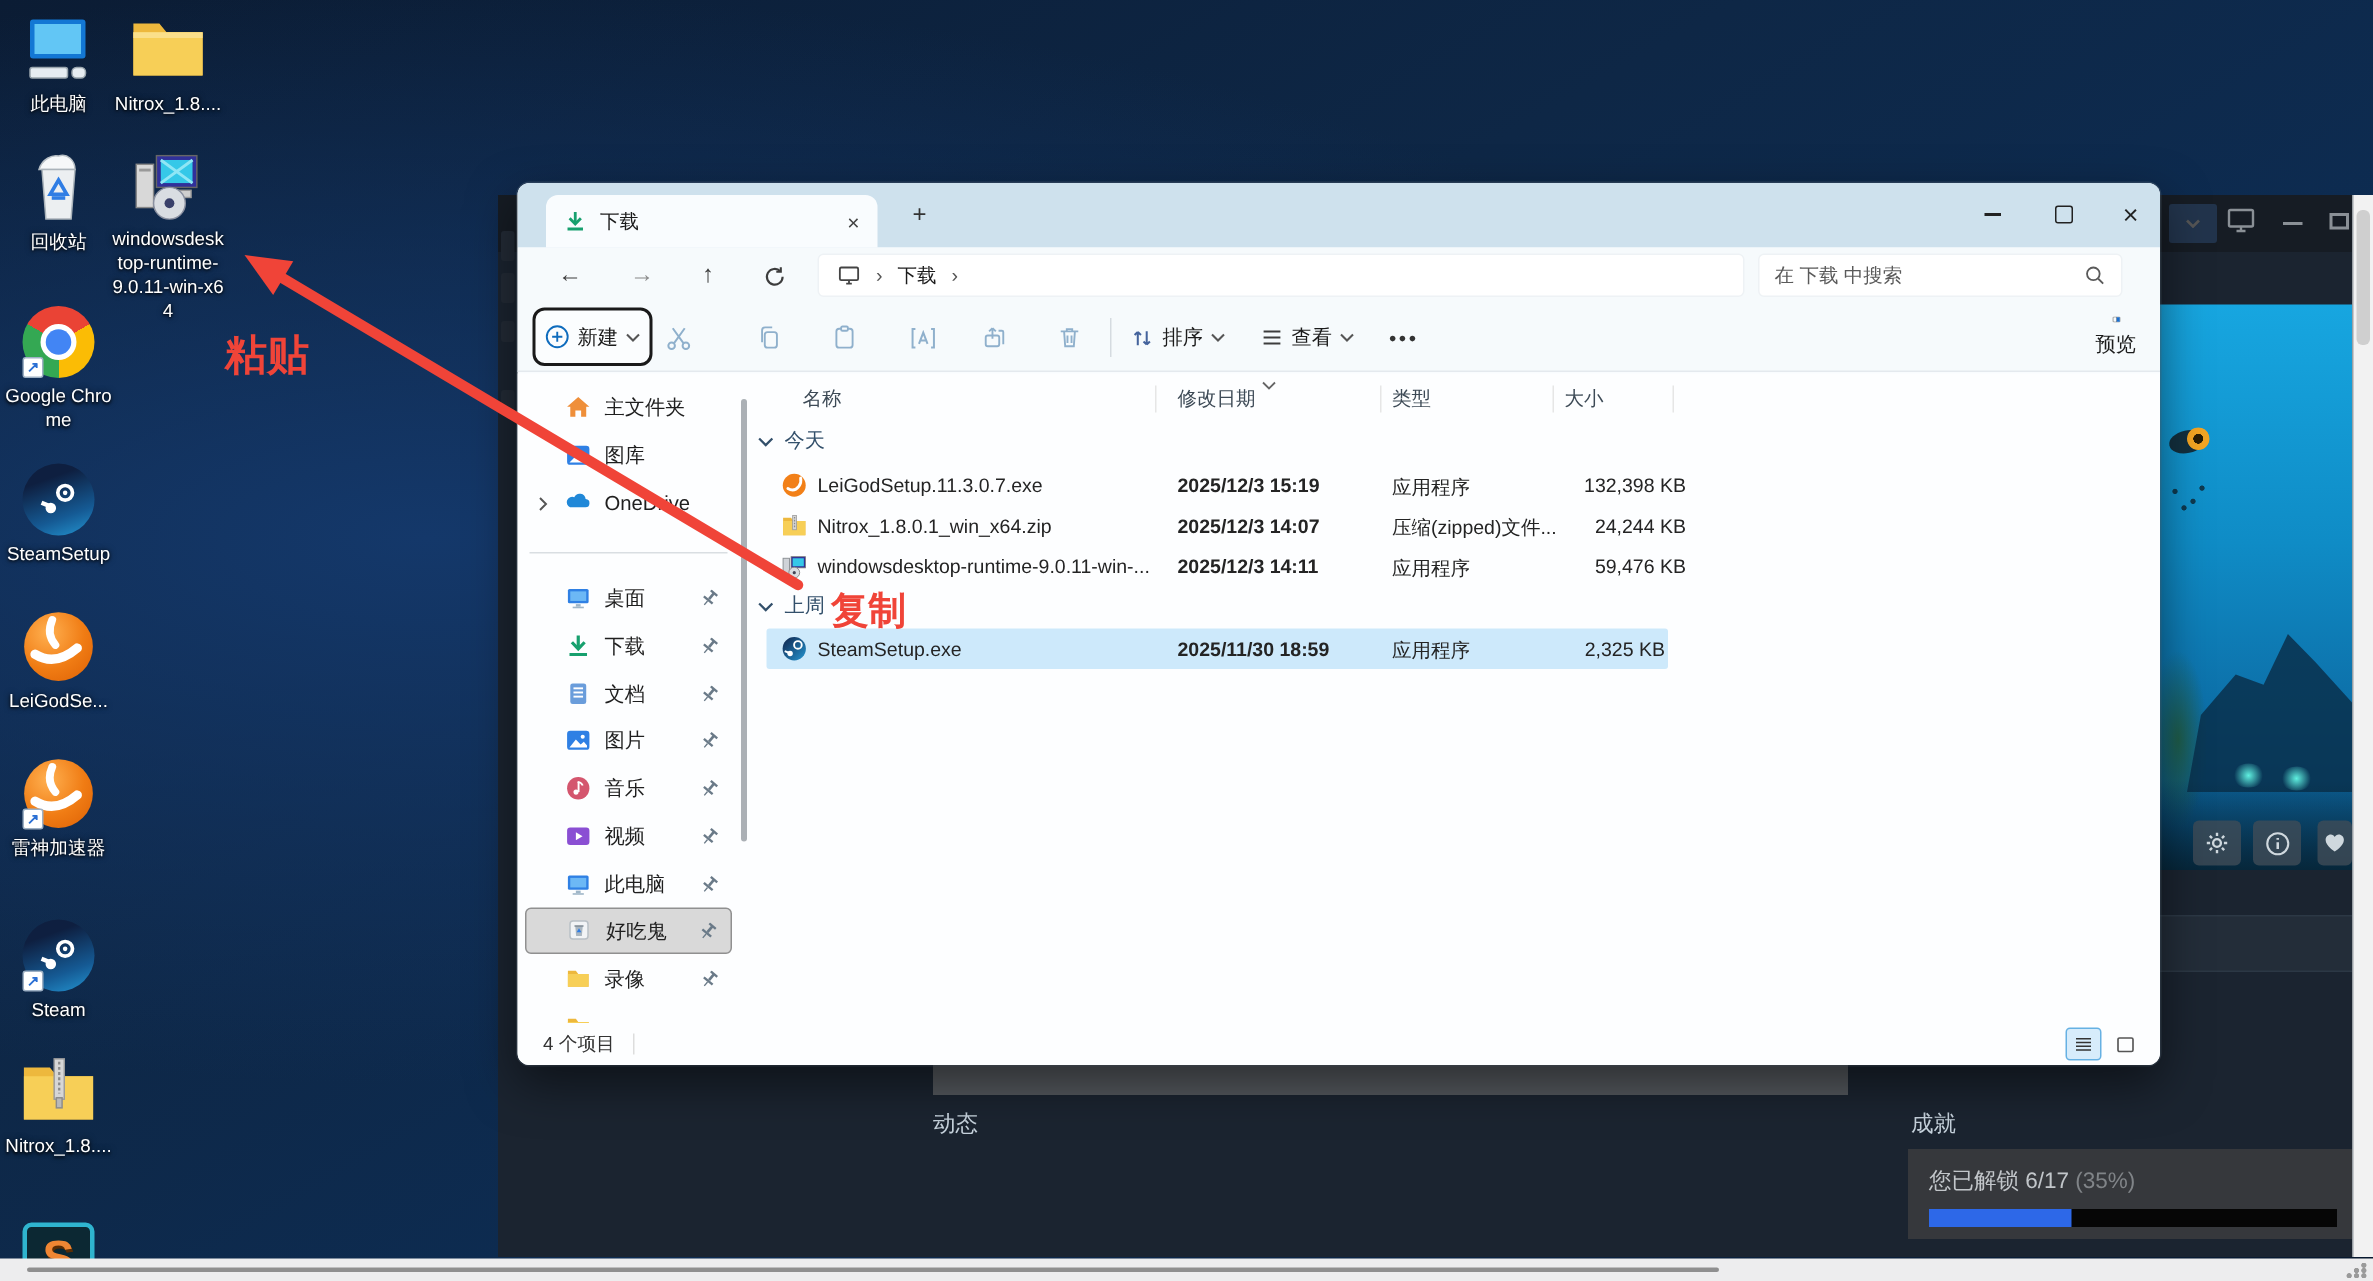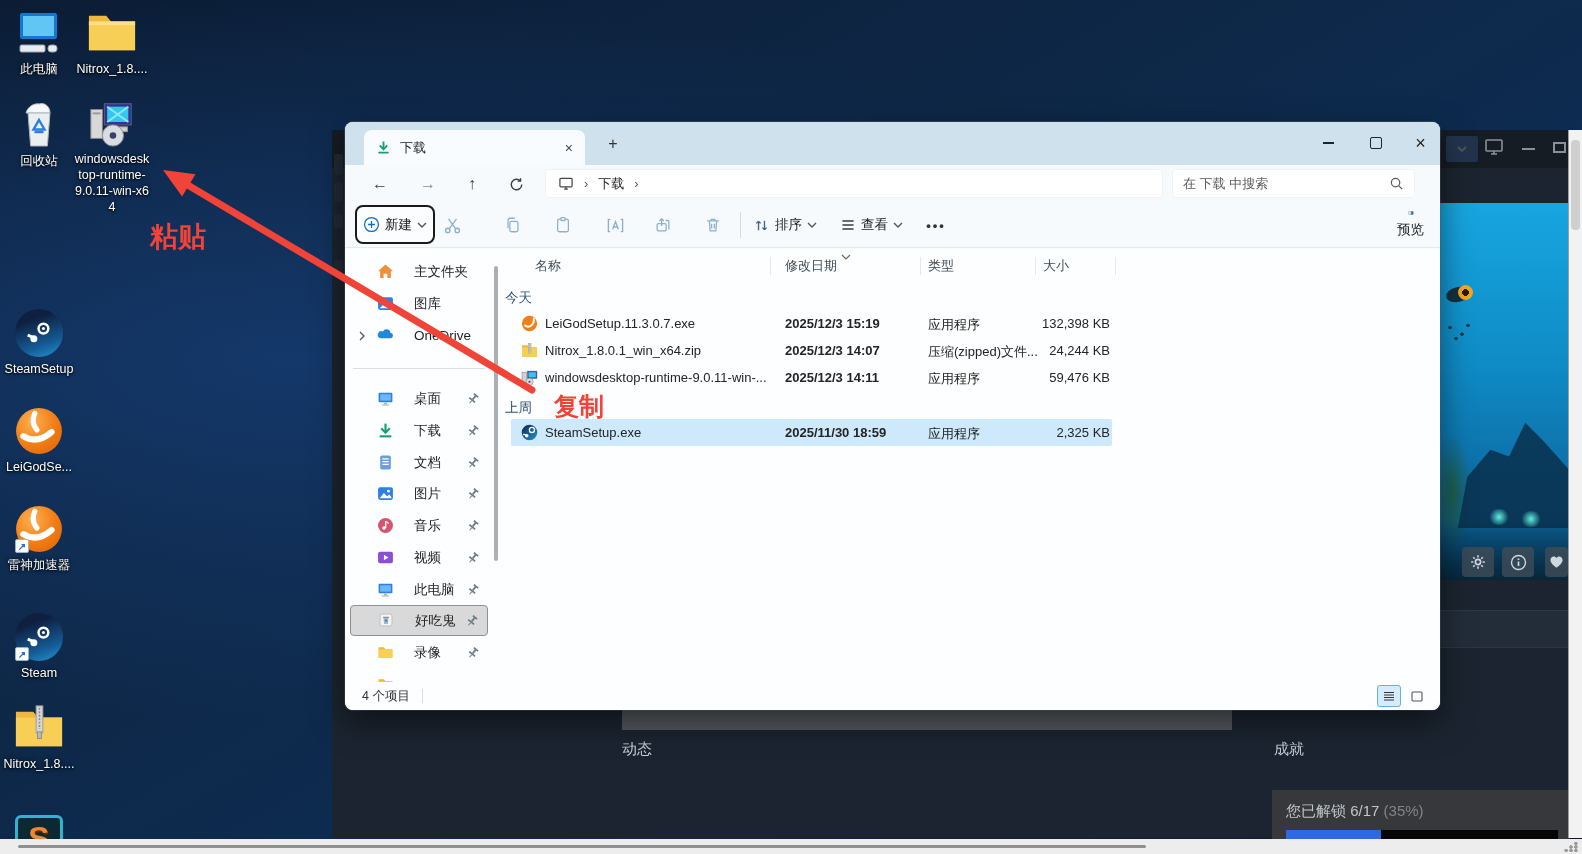--- a/index.html
+++ b/index.html
@@ -59,21 +59,21 @@
   .st-art .plant{ position:absolute; left:-8px; top:230px; width:40px; height:120px; border-radius:50%;
     background:radial-gradient(ellipse,#1f5d4a 0%, rgba(31,93,74,0) 70%); }
   .st-btn{ position:absolute; width:32px; height:30px; top:417px; background:rgba(64,76,88,.8); border-radius:4px;
     display:flex; align-items:center; justify-content:center; color:#cfd8de; font-size:15px; }
   .st-band{ position:absolute; left:1108px; top:480px; width:128px; height:38px; background:#232d39;
     border-top:1px solid #2c3845; border-bottom:1px solid #2c3845; }
   .st-graybar{ position:absolute; left:290px; top:580px; width:610px; height:20px; background:#54585d; }
   .st-sec-label{ position:absolute; color:#c6d2dc; font-size:15px; }
   .st-input{ position:absolute; left:290px; top:638px; width:610px; height:44px; background:#2f3941; border-radius:3px;
     display:flex; align-items:center; padding:0 13px; color:#6b7d8a; font-size:15px; font-style:italic; }
-  .st-card{ position:absolute; left:940px; top:636px; width:298px; height:60px; background:#36383c;margin-top:24px; }
+  .st-card{ position:absolute; left:940px; top:636px; width:298px; height:60px; background:#36383c; }
   .st-ach-line{ position:absolute; left:14px; top:12px; font-size:15px; color:#c2c6ca; }
   .st-ach-line .pct{ color:#808488; }
   .st-track{ position:absolute; left:14px; top:40px; width:272px; height:12px; background:#060606; }
   .st-fill{ height:100%; background:#2d68e8; }
   .st-scroll{ position:absolute; right:0; top:0; width:14px; height:100%; background:#f2f2f2; border-left:1px solid #9aa0a5; }
   .st-scroll .thumb{ position:absolute; left:2px; top:10px; width:9px; height:90px; background:#cfcfcf; border-radius:4px; }
   .st-edge{ position:absolute; left:2px; width:9px; background:#232b36; border-radius:2px; }
 
   
   .bottomstrip{ position:absolute; left:0; top:839px; width:1582px; height:15px; background:#ededee; z-index:4; }
@@ -118,42 +118,42 @@
   .newbtn{ position:absolute; left:10px; top:3px; width:80px; height:39px; border:2px solid #1a1a1a; border-radius:8px;
     background:#fbfdfe; display:flex; align-items:center; justify-content:center; gap:5px; font-size:13.5px; }
   .tbtn{ position:absolute; top:12px; width:22px; height:22px; display:flex; align-items:center; justify-content:center; }
   .tb-divider{ position:absolute; left:395px; top:10px; width:1px; height:26px; background:#d5dbe0; }
   .tb-group{ position:absolute; top:9px; height:28px; display:flex; align-items:center; gap:5px; font-size:13.5px; color:#1b1b1b; }
   .dots{ letter-spacing:2px; font-weight:bold; color:#333; } .dots::before{ content:"\2022\2022\2022"; }
   .chev{ width:10px; height:6px; color:#555; }
   .preview-group{ position:absolute; right:16px; top:9px; height:28px; display:flex; align-items:center; gap:6px; font-size:13.5px;flex-direction:column; }
 
   .ex-content{ position:absolute; left:0; top:127px; right:0; bottom:28px; background:#fdfeff; overflow:hidden; }
-  .sitem{ position:absolute; left:5px; width:138px; height:31px; display:flex; align-items:center; gap:20px;
+  .sitem{ position:absolute; left:5px; width:138px; height:31px; display:flex; align-items:center; gap:9px;
     padding-left:27px; font-size:13.5px; color:#1f1f1f; position:absolute; }
   .sitem.sel{ background:#d9d9d9; border:1px solid #909090; border-radius:4px; }
   .sitem .si{ display:flex; width:17px; height:17px; flex:none; }
   .sitem .pin{ position:absolute; right:9px; display:flex; }
   .sitem .twisty{ position:absolute; left:8px; color:#555; display:flex; }
   .side-div{ position:absolute; left:8px; width:132px; height:1px; background:#d9dee2; }
   .side-scroll{ position:absolute; left:149px; top:17px; width:4px; height:295px; background:#abb0b5; border-radius:2px; }
 
   .files{ position:absolute; left:160px; top:0; right:2px; bottom:0; }
   .fhead{ position:absolute; top:5px; left:0; right:0; height:24px; color:#3d4a56; font-size:13px; }
   .fhead .h{ position:absolute; top:3px; } .fhead .tick{ position:absolute; top:3px; width:1px; height:18px; background:#e6e6e6; }
   .sortchev{ position:absolute; left:336px; top:-6px; color:#666; }
-  .grow{ position:absolute; left:0; height:24px; display:flex; align-items:center; gap:7px; color:#33506b; font-size:13.5px;flex-direction:column; }
+  .grow{ position:absolute; left:0; height:24px; display:flex; align-items:center; gap:7px; color:#33506b; font-size:13.5px; }
   .frow{ position:absolute; left:0; right:0; height:27px; font-size:13px; color:#242424; }
   .frow.sel{ left:6px; width:601px; background:#cde9fb; border-radius:2px; }
   .frow .fic{ position:absolute; left:16px; top:5px; width:17px; height:17px; display:flex; }
   .frow.sel .fic{ left:10px; }
   .frow .fname{ position:absolute; left:40px; top:6px; } .frow.sel .fname{ left:34px; }
   .frow .fdate{ position:absolute; left:280px; top:6px;font-weight:bold; } .frow.sel .fdate{ left:274px; }
   .frow .ftype{ position:absolute; left:423px; top:6px; } .frow.sel .ftype{ left:417px; }
-  .frow .fsize{ position:absolute; left:482px; top:6px; width:123px; text-align:right; } .frow.sel .fsize{ left:476px; }
+  .frow .fsize{ position:absolute; left:496px; top:6px; width:123px; text-align:right; } .frow.sel .fsize{ left:476px; }
 
   .ex-status{ position:absolute; left:0; bottom:0; right:0; height:28px; display:flex; align-items:center;
     padding-left:17px; font-size:12.5px; color:#333; background:#fdfeff; }
   .ex-status .sdiv{ width:1px; height:14px; background:#ddd; margin-left:12px; }
   .vtoggle{ position:absolute; top:3px; width:24px; height:22px; border-radius:3px; display:flex; align-items:center; justify-content:center; }
   .vt-list{ right:39px; background:#d7ecfb; border:1px solid #66b1e3; }
   .vt-thumb{ right:11px; }
 
   
   .anno-svg{ position:absolute; left:0; top:0; z-index:9; pointer-events:none; }
@@ -212,20 +212,27 @@
           <rect x="21" y="9" width="22" height="16" fill="#35c8e8"></rect>
           <path d="M21 9l22 16M43 9L21 25" stroke="#8fe6f5" stroke-width="2"></path>
           <rect x="22" y="30" width="20" height="5" fill="#cfcfcf" stroke="#999"></rect>
           <circle cx="27" cy="39" r="11" fill="#d9dde2" stroke="#8a90a0"></circle>
           <circle cx="27" cy="39" r="3.4" fill="#39406a"></circle>
         </svg>
     </div>
     <div class="lbl" style="width:76px;margin-left:1px">windowsdesktop-runtime-9.0.11-win-x64</div>
   </div>
 
+  <div class="dicon" style="left:0;top:203px">
+    <div class="ibox">
+      <div class="chrome-ball"></div>
+      <span class="shortcut"></span>
+    </div>
+    <div class="lbl">Google Chrome</div>
+  </div>
 
   <div class="dicon" style="left:0;top:308px">
     <div class="ibox">
       <div class="steam-ball">
           <svg width="28" height="28" viewBox="0 0 24 24">
             <circle cx="15.8" cy="8.2" r="4.2" fill="none" stroke="#fff" stroke-width="2.1"></circle>
             <circle cx="15.8" cy="8.2" r="1.3" fill="#fff"></circle>
             <circle cx="7.6" cy="16.9" r="3" fill="#fff"></circle>
             <path d="M2.3 13.9l6 2.4" stroke="#fff" stroke-width="2.5"></path>
           </svg>

